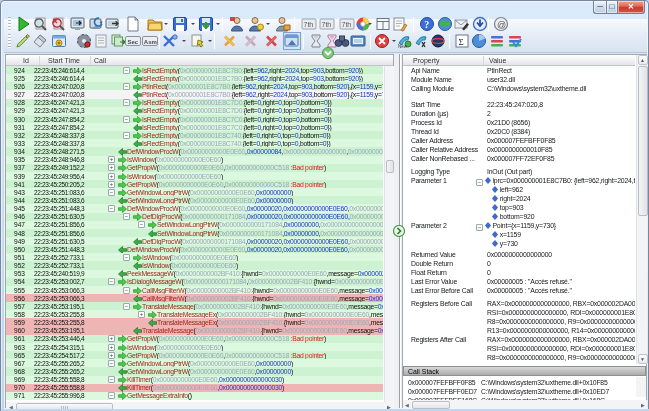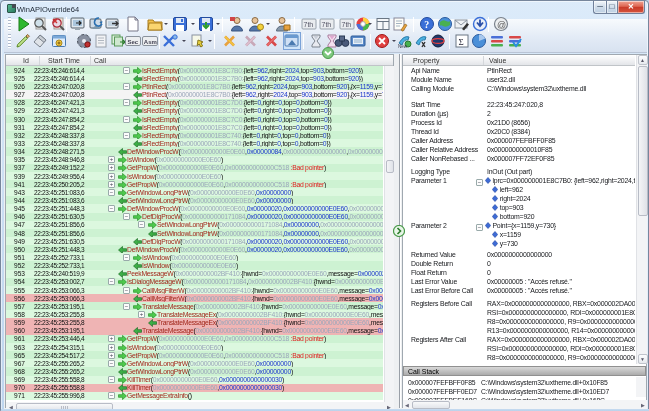--- a/index.html
+++ b/index.html
@@ -90,24 +90,20 @@
 .csr .a { position:absolute; left:5px; top:0.5px; }
 .csr .m { position:absolute; left:78px; top:0.5px; }
 #cstack .sb { position:absolute; left:233px; top:11px; width:10px; height:20px; background:#f3f4f6; }
 
 #rhsb { position:absolute; left:0; top:345px; width:244px; height:9px; background:#f3f4f6; }
 #rhsb .th { position:absolute; left:9px; top:0.5px; width:38px; height:8px; background:linear-gradient(#f8f9fa,#e2e5ea); border:1px solid #b8bcc6; border-radius:2px; }
 
 #botstrip { position:absolute; left:0; top:408px; width:649px; height:3px; background:linear-gradient(#c6dbf1,#b4cce6); }
 </style></head><body>
 <div id="win">
-  <div id="title">
-    <div id="appico"></div>
-      <i class="txt">WinAPIOverride64</i>
-  </div>
   <div id="caps">
     <div class="cap" id="cmin">
         <span>─</span>
       </div>
     <div class="cap" id="cmax">
         <span>□</span>
       </div>
     <div class="cap" id="cclose">
         <span>✕</span>
       </div>

